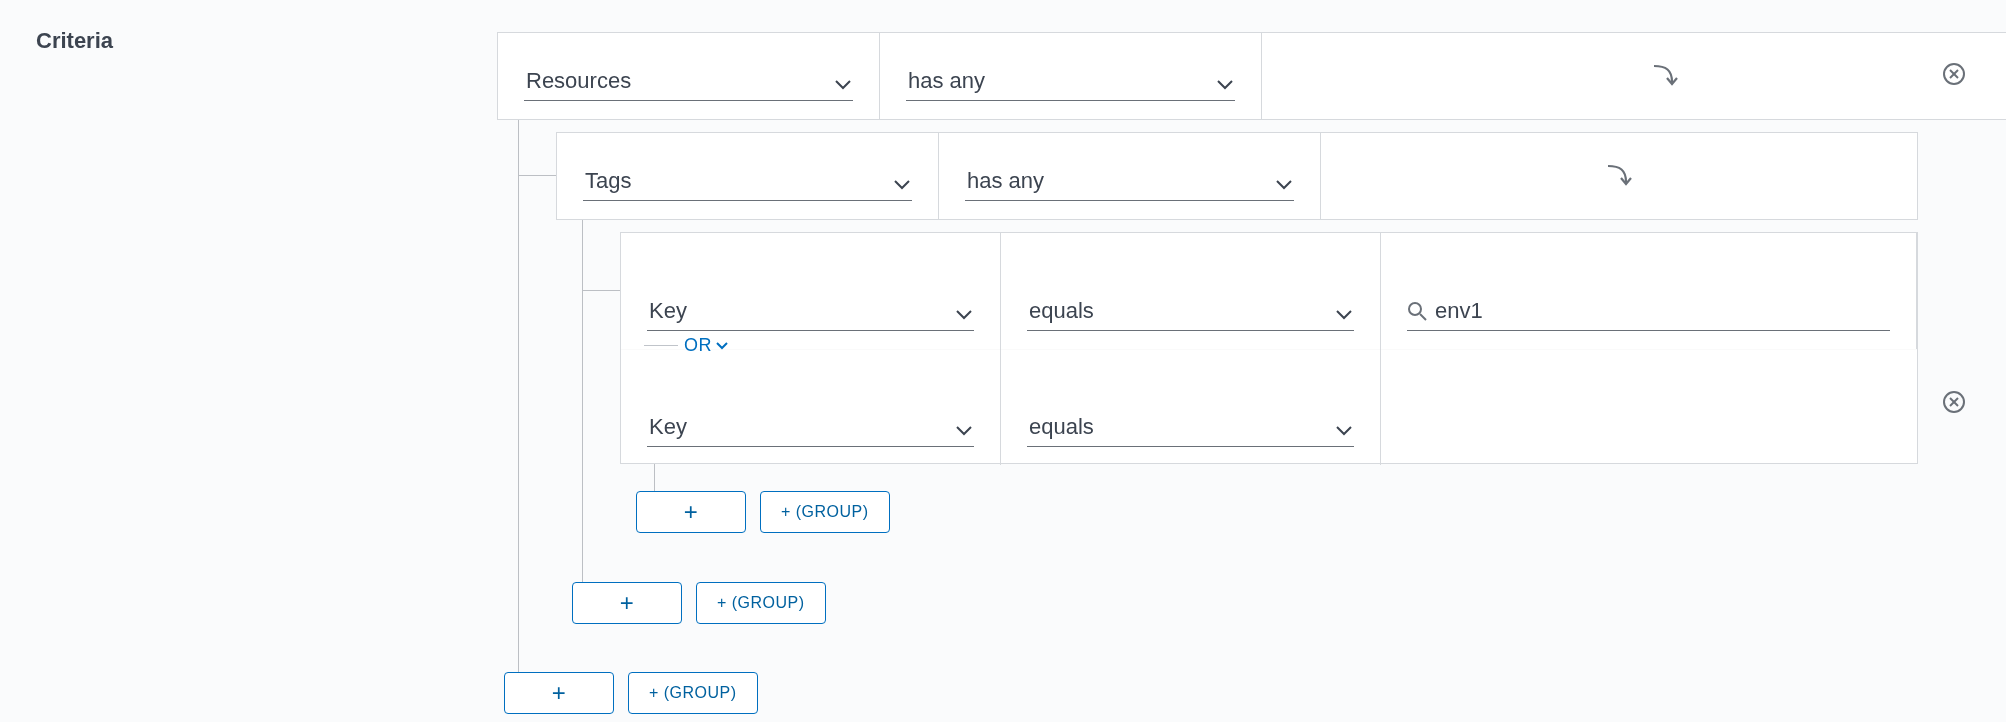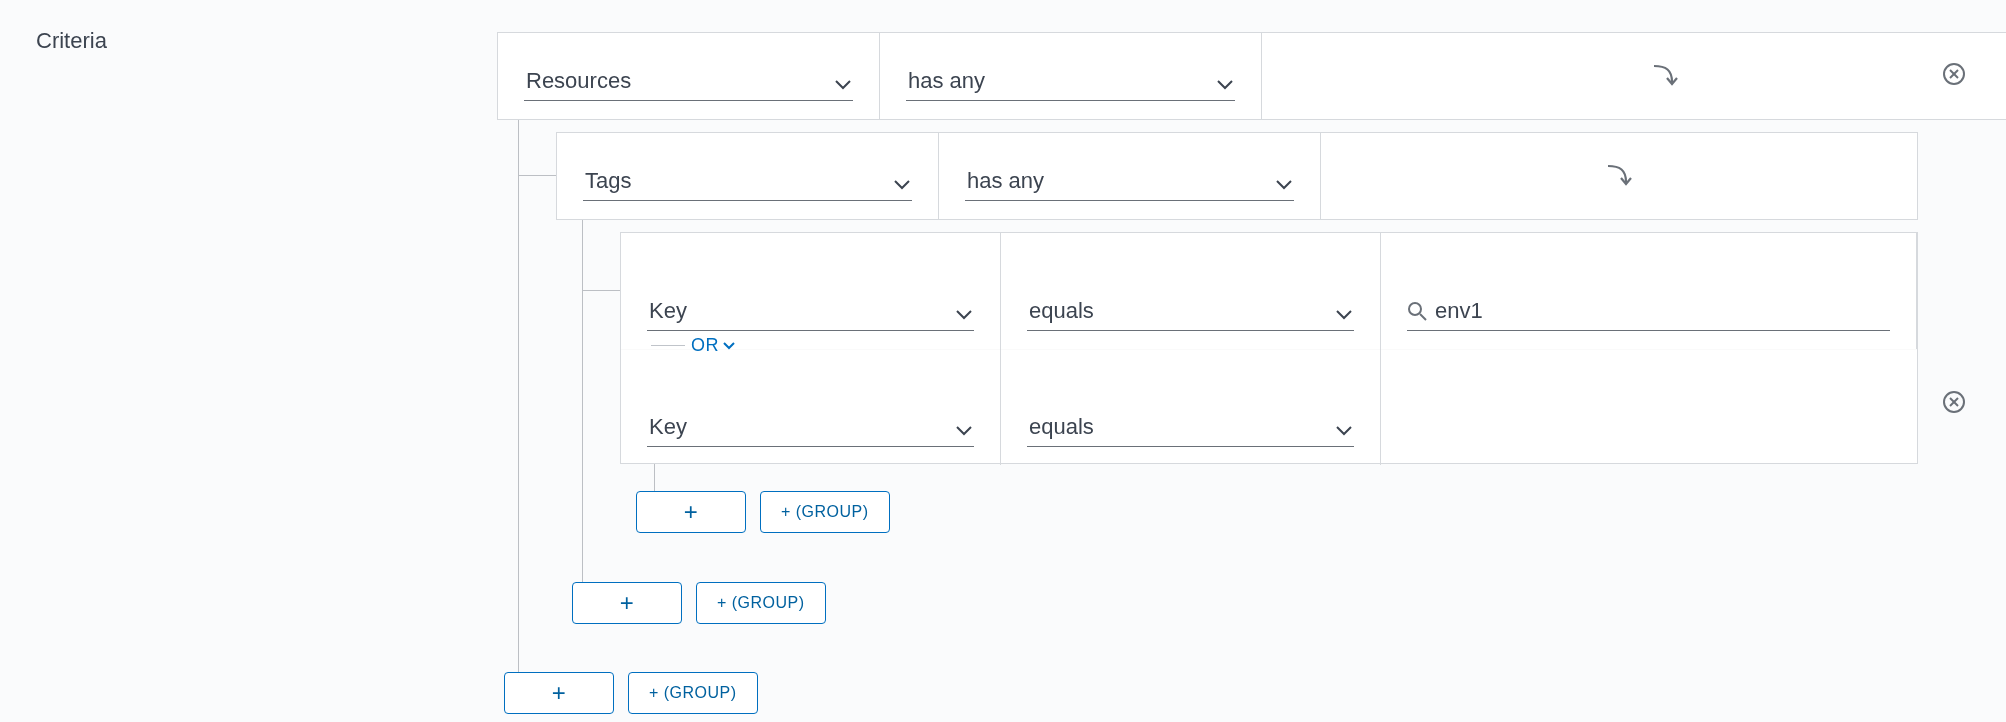--- a/index.html
+++ b/index.html
@@ -25,21 +25,21 @@
     position:relative;
   }
 
   
   .section-label{
     position:absolute;
     top:28px;
     left:36px;
     font-size:22px;
     color:var(--text);
-    font-weight:400;
+    font-weight:700;
   }
 
   
   .builder{position:absolute;inset:0;}
 
   
   .row{
     position:absolute;
     display:flex;
     align-items:stretch;
@@ -184,21 +184,21 @@
   #r3{top:0;}
   #r4{top:116px;}
   .r34line .cell{border-right:1px solid var(--border-light);}
   .r34line .c1{width:380px;}
   .r34line .c2{width:380px;}
   .r34line .c3{flex:1;}
   
   #row34 .midline{position:absolute;left:0;right:0;top:116px;border-top:1px solid rgba(0,0,0,0.02);}
 
   
-  #or1{left:30px; top:102px;}
+  #or1{left:23px; top:102px;}
 
   
   #v1{left:518px; top:120px; height:560px;} 
   #h1a{left:518px; top:175px; width:38px;}  
 
   #v2{left:582px; top:220px; height:388px;} 
   #h2a{left:582px; top:290px; width:38px;}  
 
   #v3{left:654px; top:464px; height:46px;}  
   

